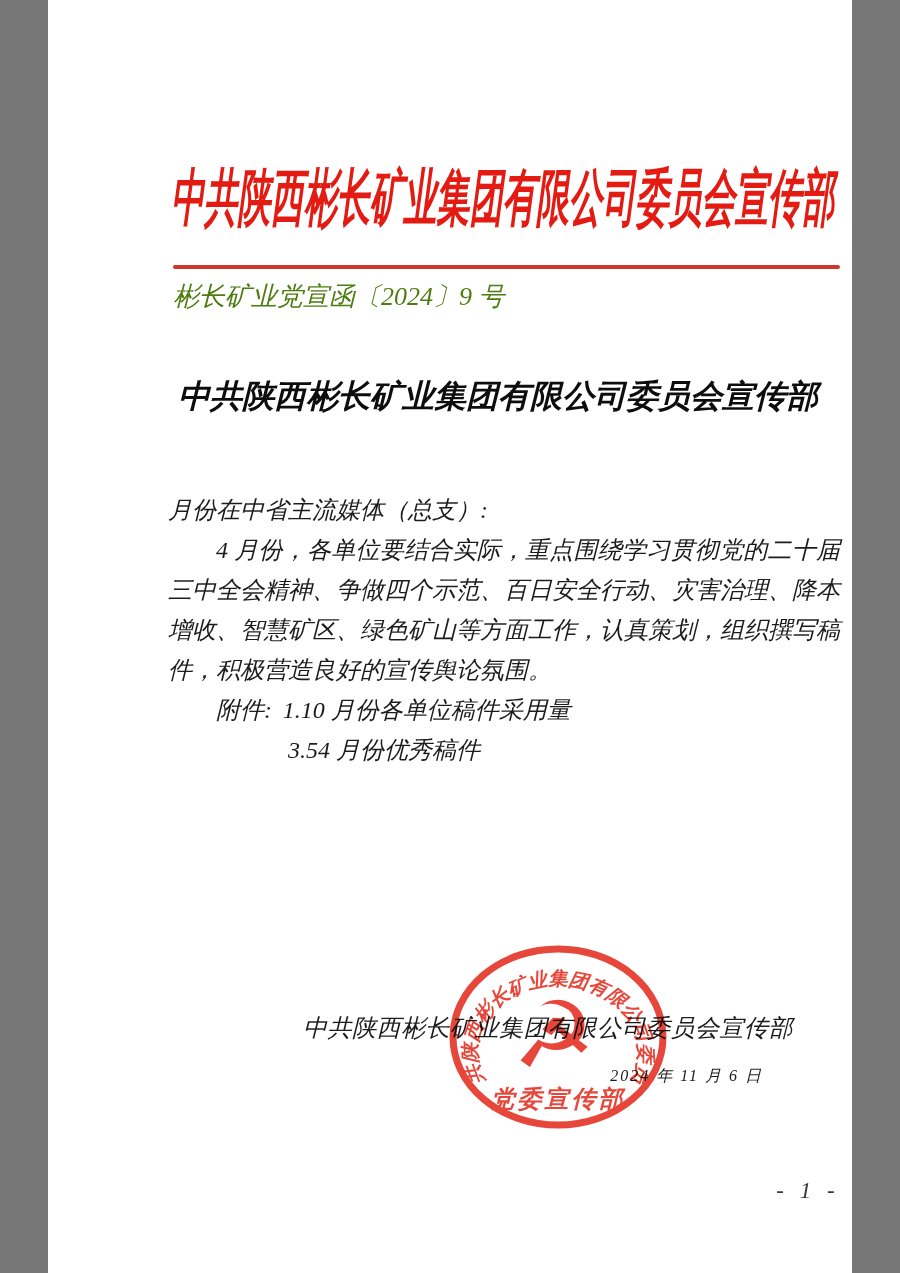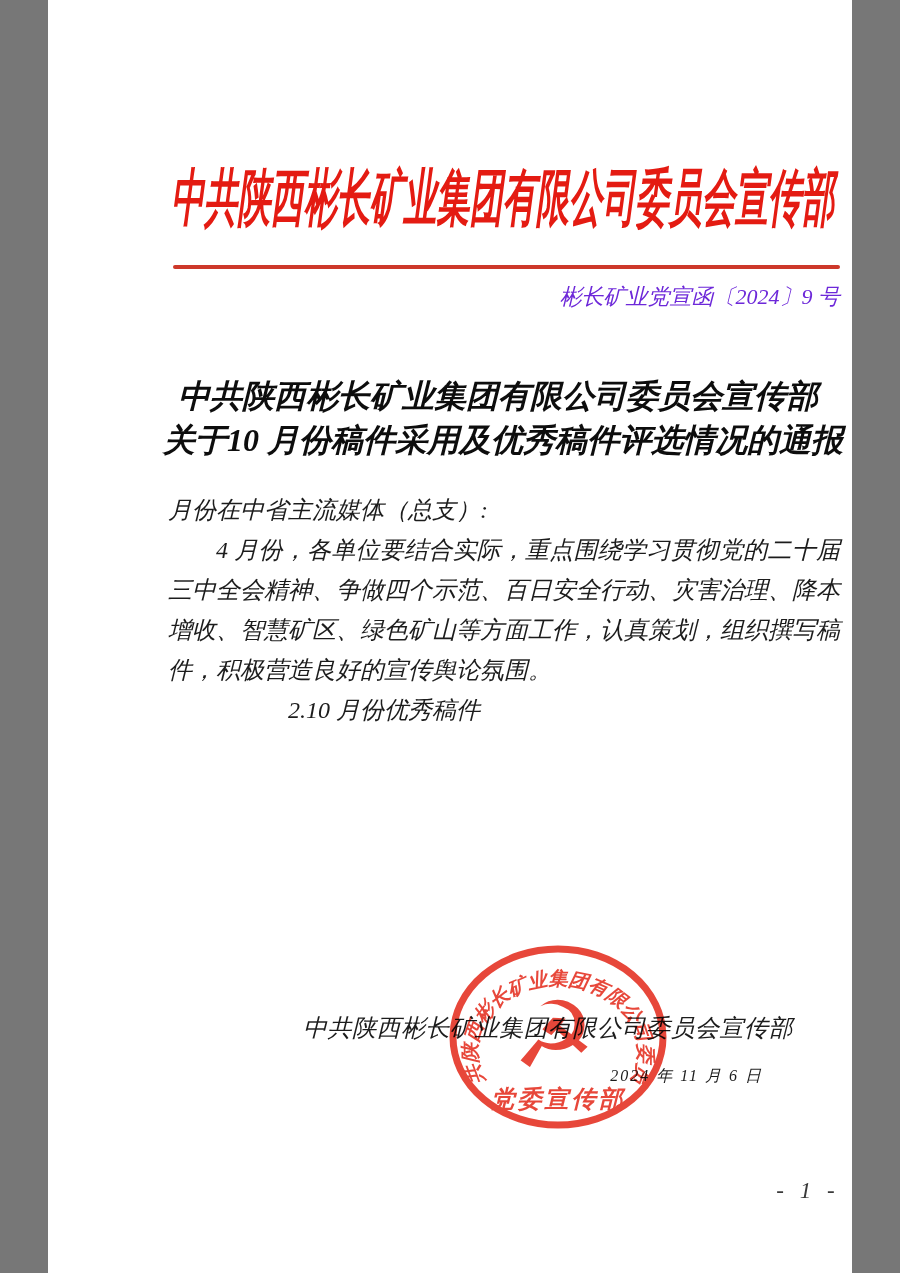--- a/index.html
+++ b/index.html
@@ -41,24 +41,23 @@
     height: 4px;
     background: #cd382a;
     border-radius: 2px;
   }
 
   .doc-number {
     position: absolute;
     top: 282px;
     left: 125px;
     width: 667px;
-    text-align: right;
-    font-size: 22px;
+    font-size: 26px;
     line-height: 30px;
-    color: #6d28d9;
+    color: #4d7c0f;
     white-space: nowrap;
   }
 
   
   .doc-title {
     position: absolute;
     left: 115px;
     top: 374px;
     width: 670px;
     text-align: center;
@@ -141,27 +140,27 @@
 <div class="page">
 
   <div class="letterhead-org">中共陕西彬长矿业集团有限公司委员会宣传部</div>
 
   <div class="red-rule"></div>
 
   <div class="doc-number">彬长矿业党宣函〔2024〕9 号</div>
 
   <div class="doc-title">
     <div class="title-line">中共陕西彬长矿业集团有限公司委员会宣传部</div>
-    <div class="title-line">关于10 月份稿件采用及优秀稿件评选情况的通报</div>
   </div>
 
   <div class="body-text">
     <p class="salutation">月份在中省主流媒体（总支）:</p>
     <p class="indent">4 月份，各单位要结合实际，重点围绕学习贯彻党的二十届三中全会精神、争做四个示范、百日安全行动、灾害治理、降本增收、智慧矿区、绿色矿山等方面工作，认真策划，组织撰写稿件，积极营造良好的宣传舆论氛围。</p>
-    <p class="attach-line2">2.10 月份优秀稿件</p>
+    <p class="attach-line1"><span class="attach-label">附件:</span><span>1.10 月份各单位稿件采用量</span></p>
+    <p class="attach-line2">3.54 月份优秀稿件</p>
   </div>
 
   <div class="signature-block">
     <div class="signature-org">中共陕西彬长矿业集团有限公司委员会宣传部</div>
     <div class="signature-date">2024 年 11 月 6 日</div>
   </div>
 
   <svg class="seal" viewBox="0 0 222 190">
     <defs>
       <path id="seal-arc" d="M 34 129 A 81 67 0 1 1 188 129" fill="none"></path>

